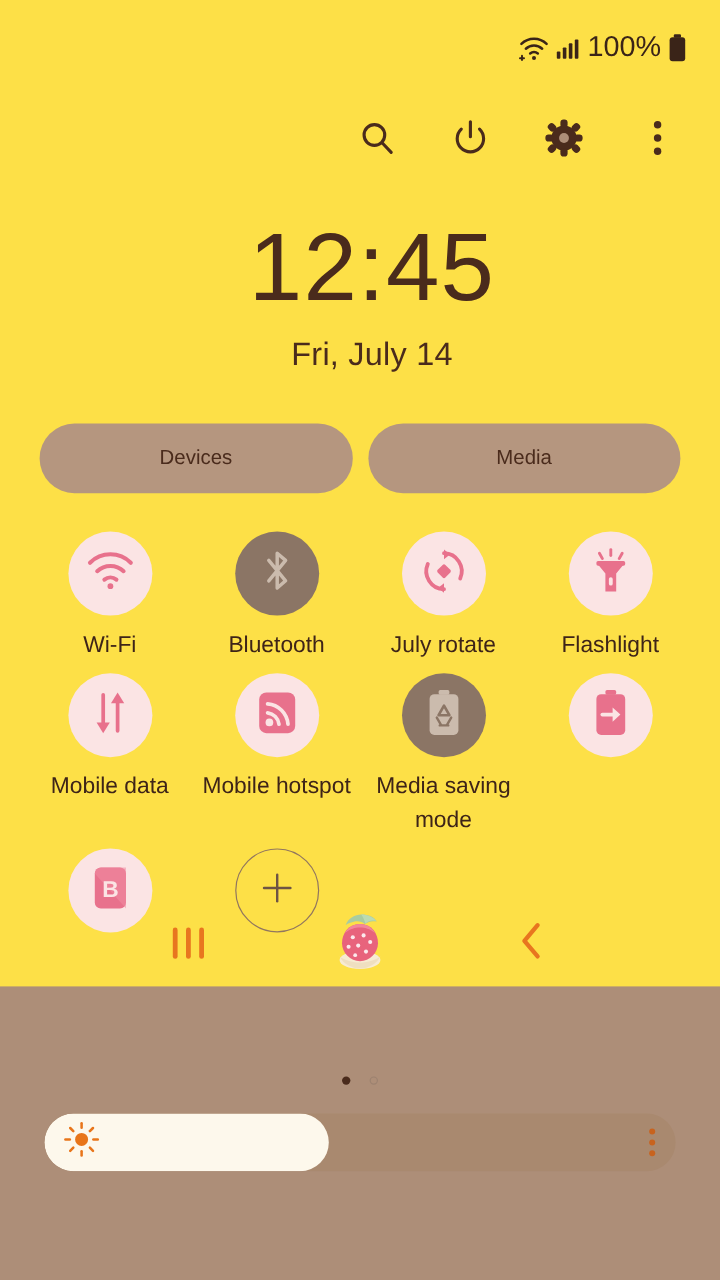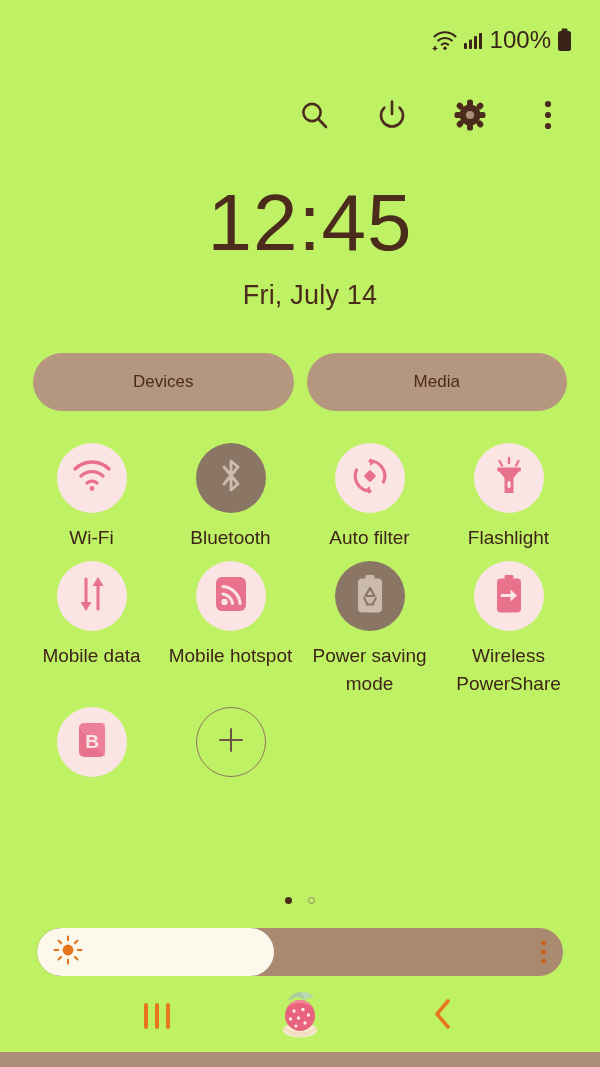--- a/index.html
+++ b/index.html
@@ -3,21 +3,21 @@
 <meta charset="utf-8">
 <style>
   * { margin:0; padding:0; box-sizing:border-box; }
   html, body {
     width:600px; height:1067px;
     background:#AD8E78;
     font-family:"Liberation Sans", sans-serif;
     overflow:hidden;
     -webkit-font-smoothing:antialiased;
   }
-  .screen { position:relative; width:600px; height:1052px; background:#bef264; }
+  .screen { position:relative; width:600px; height:822px; background:#fde047; }
 
   
   .statusbar {
     position:absolute; top:0; left:0; right:0; height:80px;
     display:flex; align-items:center; justify-content:flex-end;
     padding-right:28px; gap:5px;
   }
   .statusbar .pct {
     font-size:24px; color:#3A2418; letter-spacing:0px; font-weight:400;
     margin-left:2px; margin-right:1px;
@@ -232,21 +232,21 @@
         <span>
           <svg width="40" height="40" viewBox="0 0 40 40">
             <path d="M20 5 A15 15 0 0 1 33.5 26" fill="none" stroke="#E8718C" stroke-width="3.2" stroke-linecap="round"></path>
             <path d="M20 35 A15 15 0 0 1 6.5 14" fill="none" stroke="#E8718C" stroke-width="3.2" stroke-linecap="round"></path>
             <path d="M20 2 L25 6 L20 10 Z" fill="#E8718C"></path>
             <path d="M20 38 L15 34 L20 30 Z" fill="#E8718C"></path>
             <rect x="15.5" y="15.5" width="9" height="9" rx="1.6" fill="#E8718C" transform="rotate(45 20 20)"></rect>
           </svg>
         </span>
       </div>
-      <div class="tlabel">Auto filter</div>
+      <div class="tlabel">July rotate</div>
     </div>
 
 
     <div class="tile">
       <div class="tcircle on">
         <span>
           <svg width="34" height="40" viewBox="0 0 34 40">
             <g stroke="#E8718C" stroke-width="2.4" stroke-linecap="round">
               <path d="M17 2 L17 7"></path>
               <path d="M7.5 5 L10 9.5"></path>
@@ -303,35 +303,34 @@
               <path d="M15 14 L19.5 22 L10.5 22 Z"></path>
             </g>
             <g fill="none" stroke="#8B7565" stroke-width="2" stroke-linecap="round">
               <path d="M9 24 L12.5 30"></path>
               <path d="M21 24 L17.5 30"></path>
               <path d="M11.5 30.5 L18.5 30.5"></path>
             </g>
           </svg>
         </span>
       </div>
-      <div class="tlabel">Power saving mode</div>
+      <div class="tlabel">Media saving mode</div>
     </div>
 
     <div class="tile">
       <div class="tcircle on">
         <span>
           <svg width="30" height="40" viewBox="0 0 30 40">
             <rect x="10.5" y="1" width="9" height="4" rx="1.4" fill="#E8718C"></rect>
             <rect x="3" y="4.5" width="24" height="34" rx="4" fill="#E8718C"></rect>
             <path d="M8 21.5 L19 21.5" stroke="#FBE4E4" stroke-width="3.2" stroke-linecap="round"></path>
             <path d="M16.5 15.5 L23 21.5 L16.5 27.5 Z" fill="#FBE4E4"></path>
           </svg>
         </span>
       </div>
-      <div class="tlabel">Wireless PowerShare</div>
     </div>
 
     <div class="tile">
       <div class="tcircle on">
         <span>
           <svg width="34" height="40" viewBox="0 0 34 40">
             <rect x="4" y="3" width="26" height="34" rx="5" fill="#E8718C"></rect>
             <path d="M4 8 A5 5 0 0 1 9 3 L30 3 L30 37 Z" fill="#F08CA3" opacity="0.55"></path>
             <text x="17" y="27.5" font-family="Liberation Sans, sans-serif" font-size="19" font-weight="bold" fill="#FBE4E4" text-anchor="middle">B</text>
           </svg>

